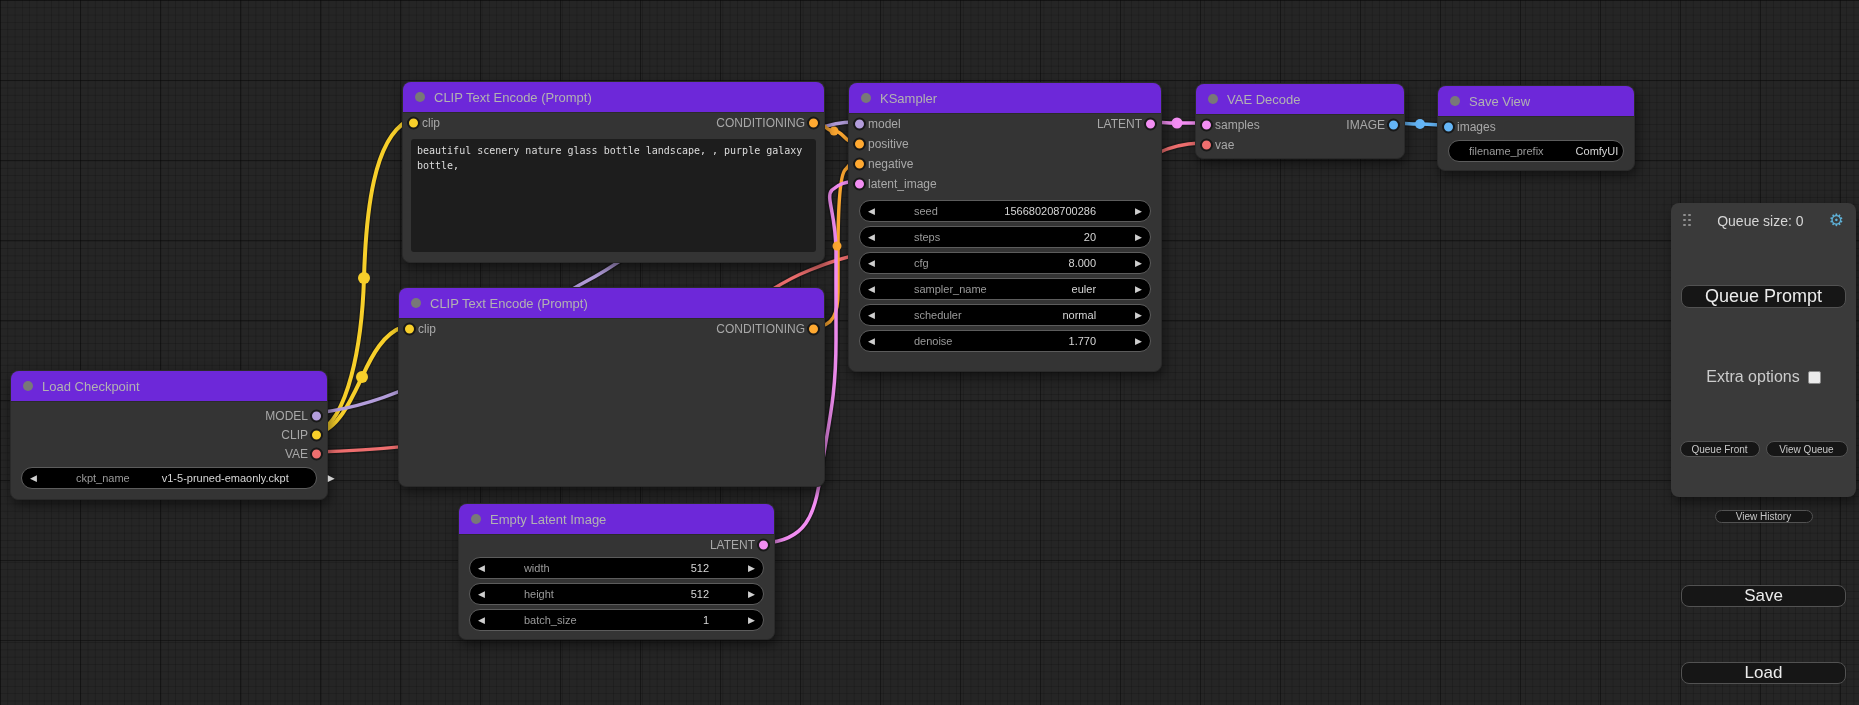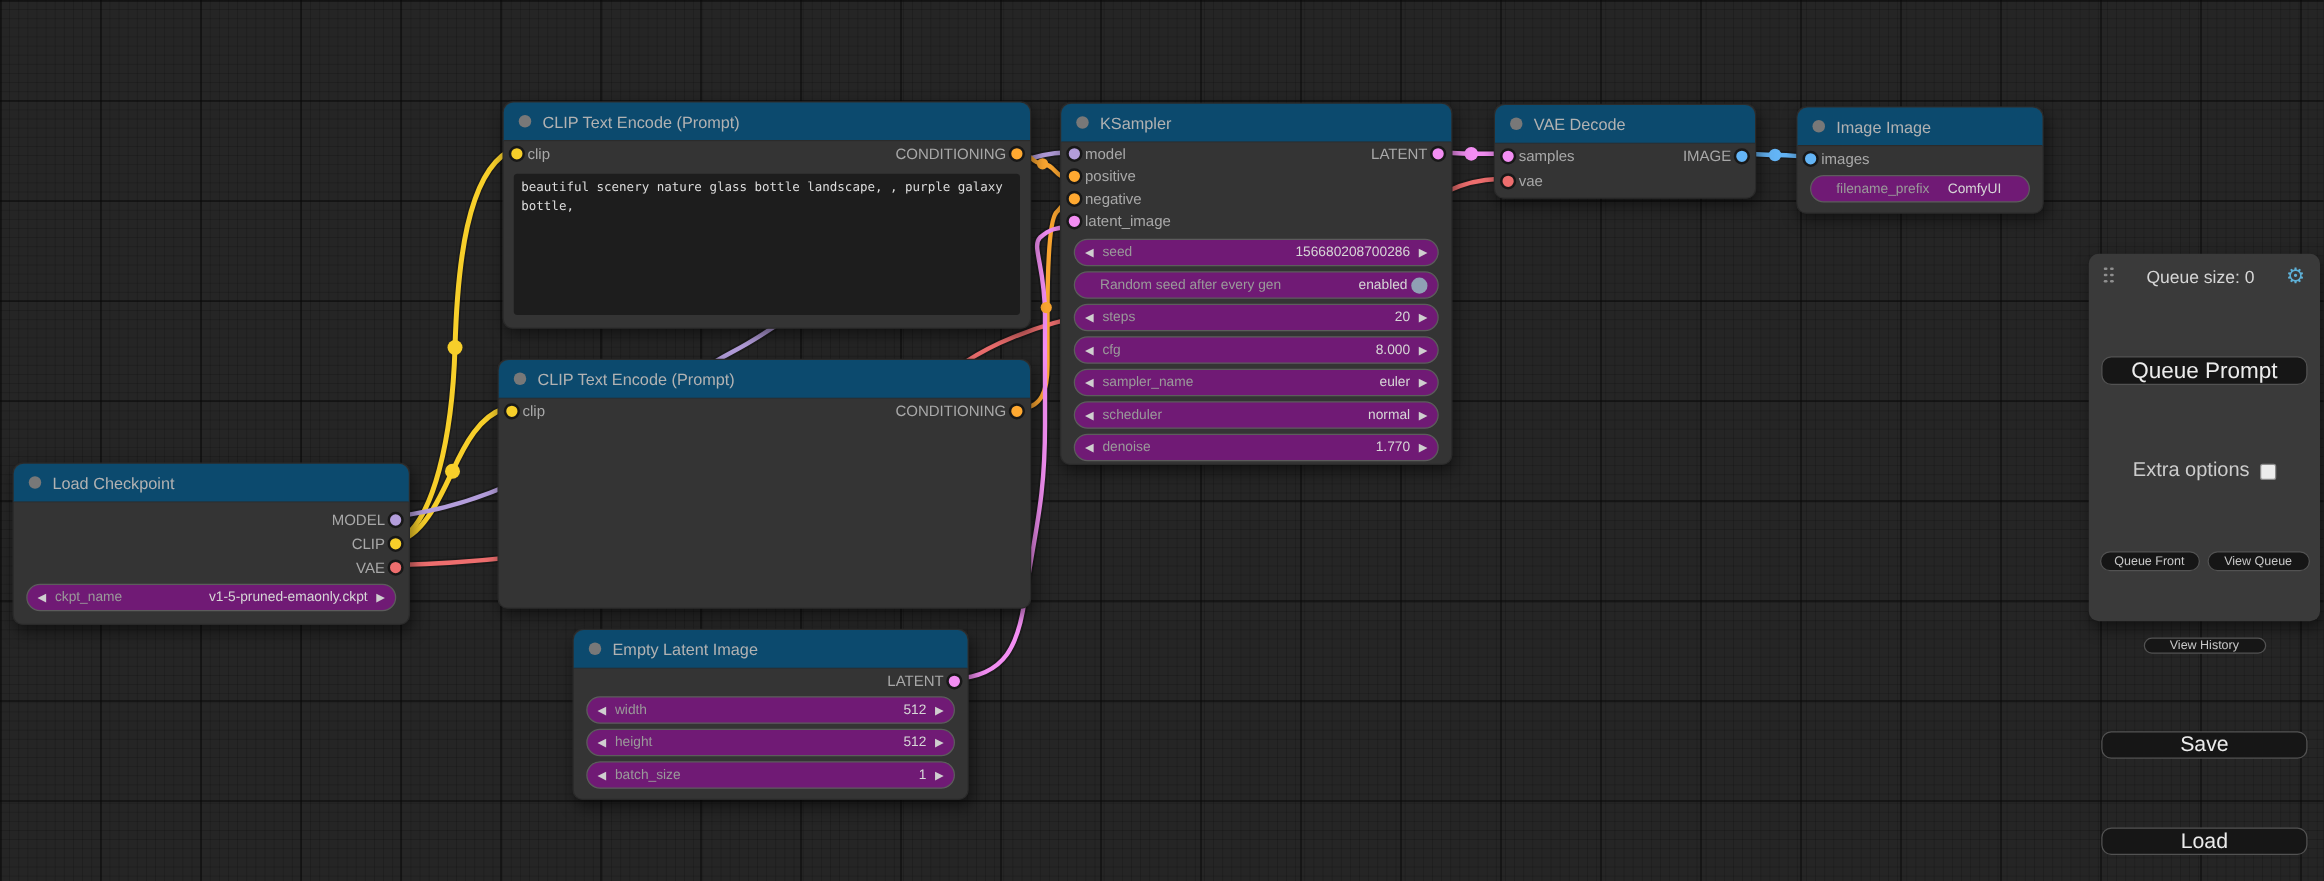--- a/index.html
+++ b/index.html
@@ -17,37 +17,37 @@
   #wire-layer path{fill:none;stroke-linecap:round;}
 
   
   .node{
     position:absolute;z-index:2;display:flex;flex-direction:column;
     background:#343434;border:1px solid #2a2a2a;border-radius:8px;
     box-shadow:2px 5px 12px rgba(0,0,0,.5);
   }
   .node-title{
     flex:0 0 30px;display:flex;align-items:center;gap:9px;padding:0 12px;
-    background:#0c4a6e;border-radius:8px 8px 0 0;border-bottom:1px solid #2b2b2b;
+    background:#6d28d9;border-radius:8px 8px 0 0;border-bottom:1px solid #2b2b2b;
     color:#b2b2b2;font-size:13px;white-space:nowrap;
   }
   .title-dot{width:10px;height:10px;border-radius:50%;background:#787878;flex:0 0 auto;}
   .io-row{position:relative;height:20px;display:flex;align-items:center;font-size:12px;color:#a8a8a8;}
   .io-row.split{justify-content:space-between;}
   .in-label{margin-left:19px;}
   .out-label{margin-right:19px;margin-left:auto;}
   .pdot{
     position:absolute;top:50%;transform:translateY(-50%);
     width:9px;height:9px;border-radius:50%;border:2px solid #181818;background:#888;
   }
   .pdot.in{left:4px;} .pdot.out{right:4px;}
   .widget{
     height:20px;margin:2px 10px;flex:0 0 auto;
-    background:#701a75;border:1px solid #5c5c5c;border-radius:11px;
-    display:flex;align-items:center;padding:0 8px;font-size:11px;color:#999;white-space:nowrap;
+    background:#000000;border:1px solid #5c5c5c;border-radius:11px;
+    display:flex;align-items:center;padding:0 8px;font-size:11px;color:#999;white-space:nowrap;gap:32px;
   }
   .warrow{color:#cfcfcf;font-size:9px;line-height:1;}
   .wlabel{margin-left:7px;color:#9a9a9a;}
   .wvalue{margin-left:auto;margin-right:7px;color:#d6d6d6;}
   .widget.no-arrows .wlabel{margin-left:12px;}
   .widget.no-arrows .wvalue{margin-right:3px;}
   .knob{width:13px;height:13px;border-radius:50%;flex:0 0 auto;}
   .prompt-box{
     flex:1;margin:6px 8px 10px;padding:4px 6px;overflow:hidden;
     background:#1d1d1d;border-radius:3px;color:#dcdcdc;
@@ -193,25 +193,20 @@
       <span class="pdot in" style="background: rgb(243, 142, 243);"></span>
       <span class="in-label">latent_image</span>
     </div>
     <div style="height:4px"></div>
     <div class="widget">
       <span class="warrow">◀</span>
       <span class="wlabel">seed</span>
       <span class="wvalue">156680208700286</span>
       <span class="warrow">▶</span>
     </div>
-    <div class="widget no-arrows">
-      <span class="wlabel">Random seed after every gen</span>
-      <span class="wvalue">enabled</span>
-      <span class="knob" style="background: rgb(143, 160, 180);"></span>
-    </div>
     <div class="widget">
       <span class="warrow">◀</span>
       <span class="wlabel">steps</span>
       <span class="wvalue">20</span>
       <span class="warrow">▶</span>
     </div>
     <div class="widget">
       <span class="warrow">◀</span>
       <span class="wlabel">cfg</span>
       <span class="wvalue">8.000</span>
@@ -250,21 +245,21 @@
     </div>
     <div class="io-row">
       <span class="pdot in" style="background: rgb(238, 110, 110);"></span>
       <span class="in-label">vae</span>
     </div>
   </div>
 
   <div class="node" style="left:1437px;top:85px;width:196px;height:84px;">
     <div class="node-title">
       <span class="title-dot"></span>
-      <span>Image Image</span>
+      <span>Save View</span>
     </div>
     <div class="io-row">
       <span class="pdot in" style="background: rgb(100, 181, 246);"></span>
       <span class="in-label">images</span>
     </div>
     <div class="widget no-arrows" style="margin-top:3px">
       <span class="wlabel">filename_prefix</span>
       <span class="wvalue" style="margin-right:14px">ComfyUI</span>
     </div>
   </div>

